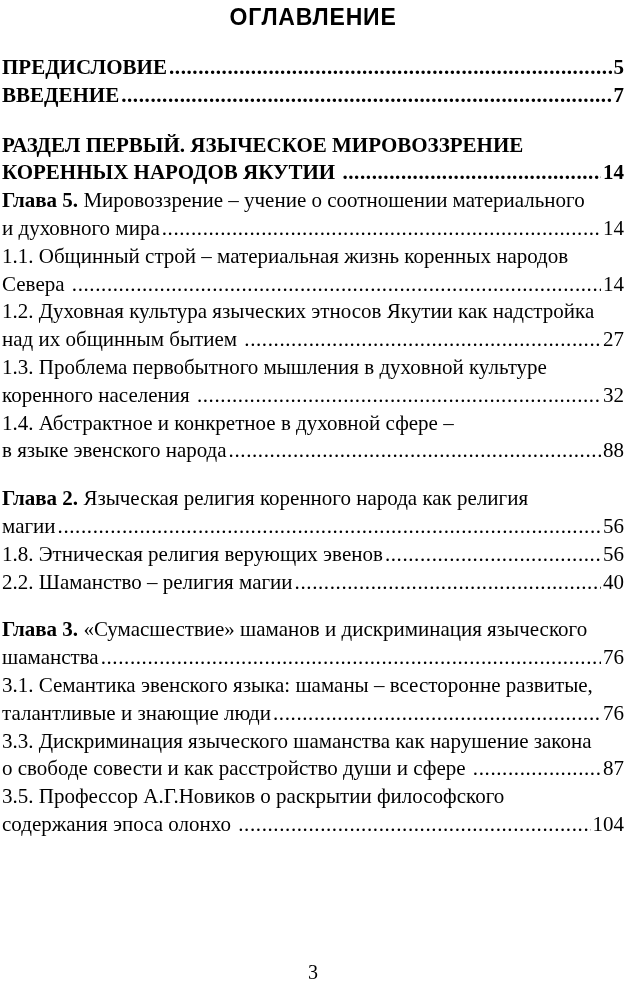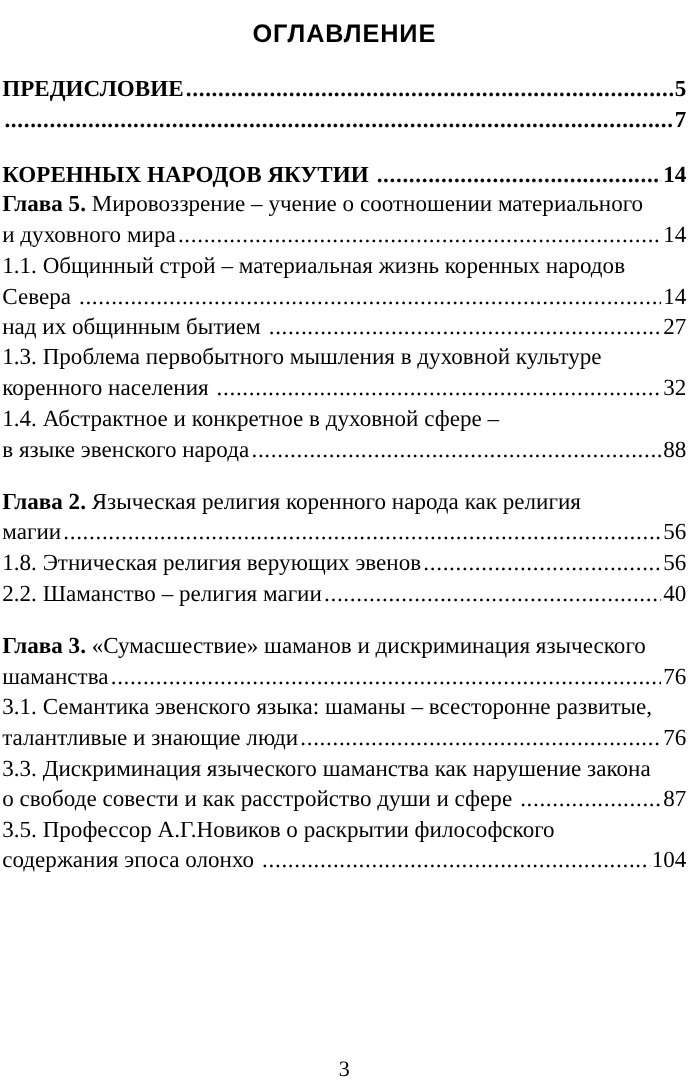--- a/index.html
+++ b/index.html
@@ -18,21 +18,21 @@
     overflow: hidden;
     font-family: "Liberation Serif", serif;
   }
   .doc-title {
     font-family: "Liberation Sans", sans-serif;
     font-weight: 700;
     font-size: 23px;
     line-height: 25px;
     letter-spacing: 0.8px;
     text-align: center;
-    margin: 17px;
+    margin: 4px;
   }
   .toc {
     margin-top: 24px;
     font-size: 21px;
   }
   .toc-entry { margin: 0; }
   .toc-line {
     display: flex;
     align-items: flex-start;
     height: 27.8px;
@@ -78,35 +78,37 @@
 <body>
 
 <div class="sheet">
   <h1 class="doc-title">ОГЛАВЛЕНИЕ</h1>
 
   <div class="toc">
       <div class="toc-entry toc-top">
         <div class="toc-line"><span class="toc-text">ПРЕДИСЛОВИЕ</span><span class="toc-dots"></span><span class="toc-page">5</span></div>
       </div>
       <div class="toc-entry toc-top">
-        <div class="toc-line"><span class="toc-dots"></span><span class="toc-page">7</span></div>
+        <div class="toc-line"><span class="toc-text">ВВЕДЕНИЕ</span><span class="toc-dots"></span><span class="toc-page">7</span></div>
       </div>
       <div class="toc-gap g-lg"></div>
       <div class="toc-entry toc-section">
+        <div class="toc-line"><span class="toc-text">РАЗДЕЛ ПЕРВЫЙ. ЯЗЫЧЕСКОЕ МИРОВОЗЗРЕНИЕ</span></div>
         <div class="toc-line"><span class="toc-text">КОРЕННЫХ НАРОДОВ ЯКУТИИ </span><span class="toc-dots"></span><span class="toc-page">14</span></div>
       </div>
       <div class="toc-entry toc-chapter">
         <div class="toc-line"><span class="toc-prefix">Глава 5.</span><span class="toc-text"> Мировоззрение – учение о соотношении материального</span></div>
         <div class="toc-line"><span class="toc-text">и духовного мира</span><span class="toc-dots"></span><span class="toc-page">14</span></div>
       </div>
       <div class="toc-entry toc-sub">
         <div class="toc-line"><span class="toc-text">1.1. Общинный строй – материальная жизнь коренных народов</span></div>
         <div class="toc-line"><span class="toc-text">Севера </span><span class="toc-dots"></span><span class="toc-page">14</span></div>
       </div>
       <div class="toc-entry toc-sub">
+        <div class="toc-line"><span class="toc-text">1.2. Духовная культура языческих этносов Якутии как надстройка</span></div>
         <div class="toc-line"><span class="toc-text">над их общинным бытием </span><span class="toc-dots"></span><span class="toc-page">27</span></div>
       </div>
       <div class="toc-entry toc-sub">
         <div class="toc-line"><span class="toc-text">1.3. Проблема первобытного мышления в духовной культуре</span></div>
         <div class="toc-line"><span class="toc-text">коренного населения </span><span class="toc-dots"></span><span class="toc-page">32</span></div>
       </div>
       <div class="toc-entry toc-sub">
         <div class="toc-line"><span class="toc-text">1.4. Абстрактное и конкретное в духовной сфере –</span></div>
         <div class="toc-line"><span class="toc-text">в языке эвенского народа</span><span class="toc-dots"></span><span class="toc-page">88</span></div>
       </div>

